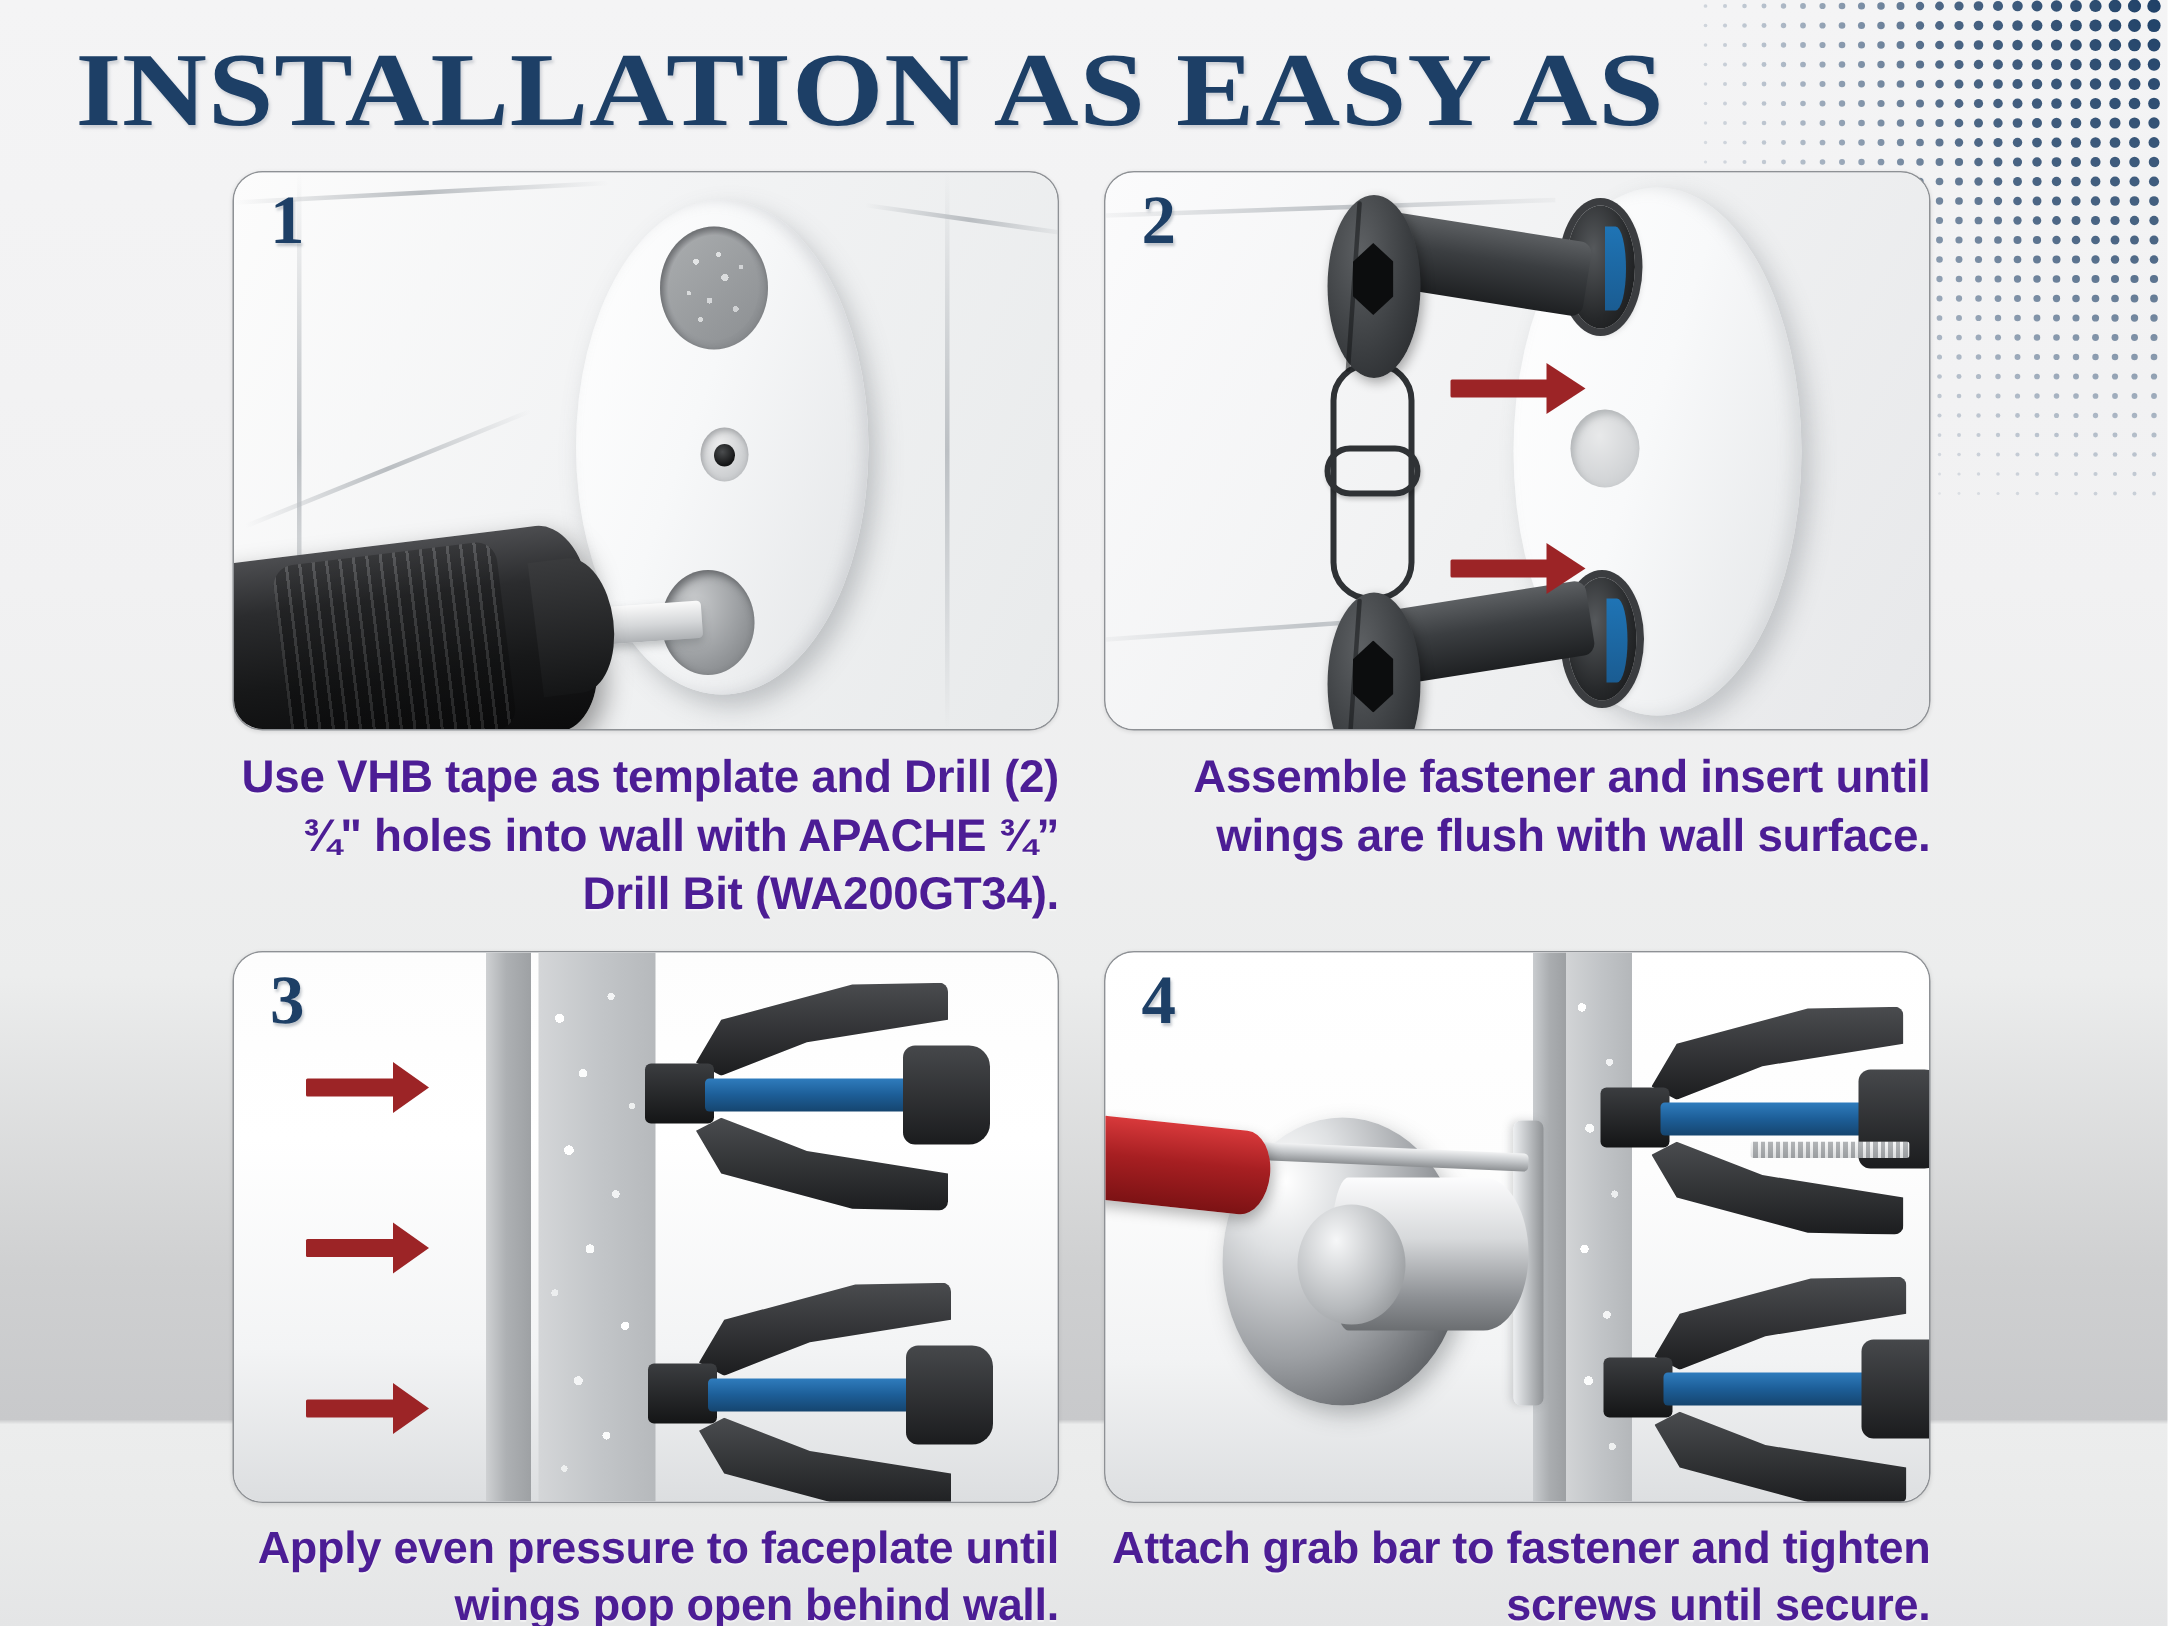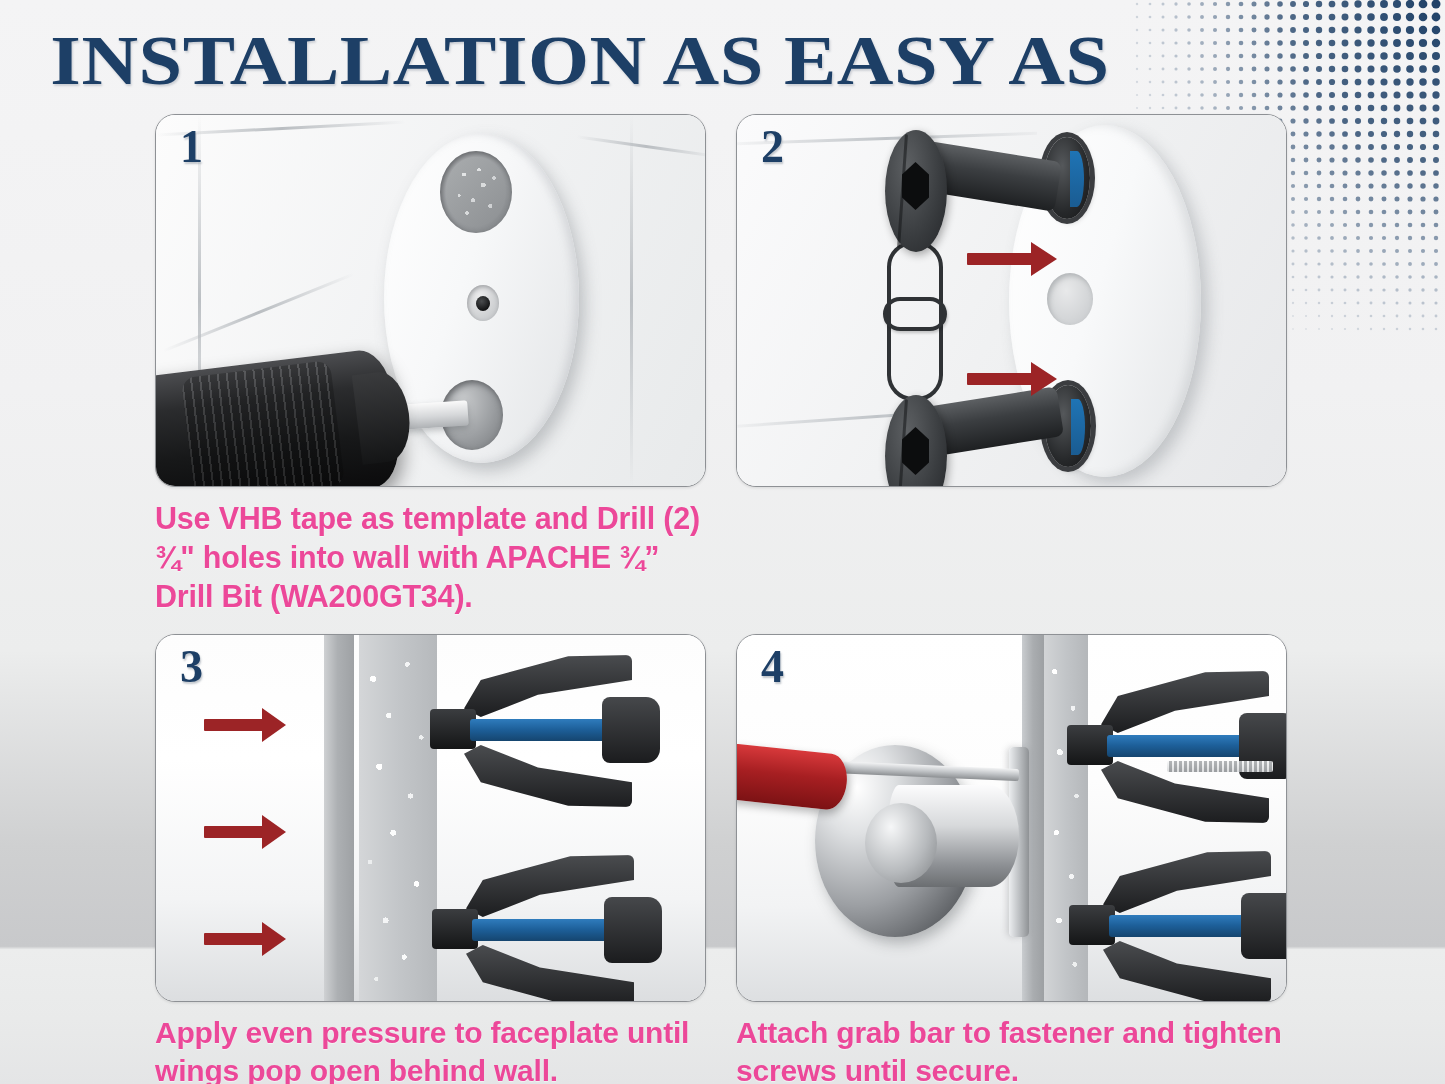--- a/index.html
+++ b/index.html
@@ -89,26 +89,26 @@
     font-family: "Liberation Serif", "DejaVu Serif", serif;
     font-weight: 700;
     font-size: 46px;
     line-height: 1;
     color: #1d3f66;
     text-shadow: 1px 2px 2px rgba(120,130,145,0.45);
   }
 
   .caption {
     margin-top: 12px;
-    text-align: left;
+    text-align: right;
     font-family: "Liberation Sans", sans-serif;
     font-weight: 700;
     font-size: 30.5px;
     line-height: 1.28;
-    color: #ec4899;
+    color: #4c1d95;
     letter-spacing: -0.2px;
     text-shadow: 0 1px 1px rgba(255,255,255,0.55);
   }
   .step-3 .caption, .step-4 .caption { font-size: 30px; }
 
   
   .scene { position: absolute; inset: 0; }
 
   .arrow { position: absolute; }
   .arrow .shaft {
@@ -1189,20 +1189,21 @@
           <div class="shaft" style="width:66px; background:#9c2426;"></div>
           <div class="head" style="border-left:26px solid #9c2426;"></div>
         </div>
         <div class="arrow" style="left:230px; top:247px; width:90px; height:34px;">
           <div class="shaft" style="width:66px; background:#9c2426;"></div>
           <div class="head" style="border-left:26px solid #9c2426;"></div>
         </div>
       </div>
       <div class="badge">2</div>
     </div>
+    <div class="caption">Assemble fastener and insert until wings are flush with wall surface.</div>
   </div>
 
   <div class="step step-3">
     <div class="panel">
       <div class="scene">
         <div class="p3-bg"></div>
         <div class="p3-tile"></div>
         <div class="p3-wall"></div>
 
         <div class="anchor" style="left:274px; top:22px;">

